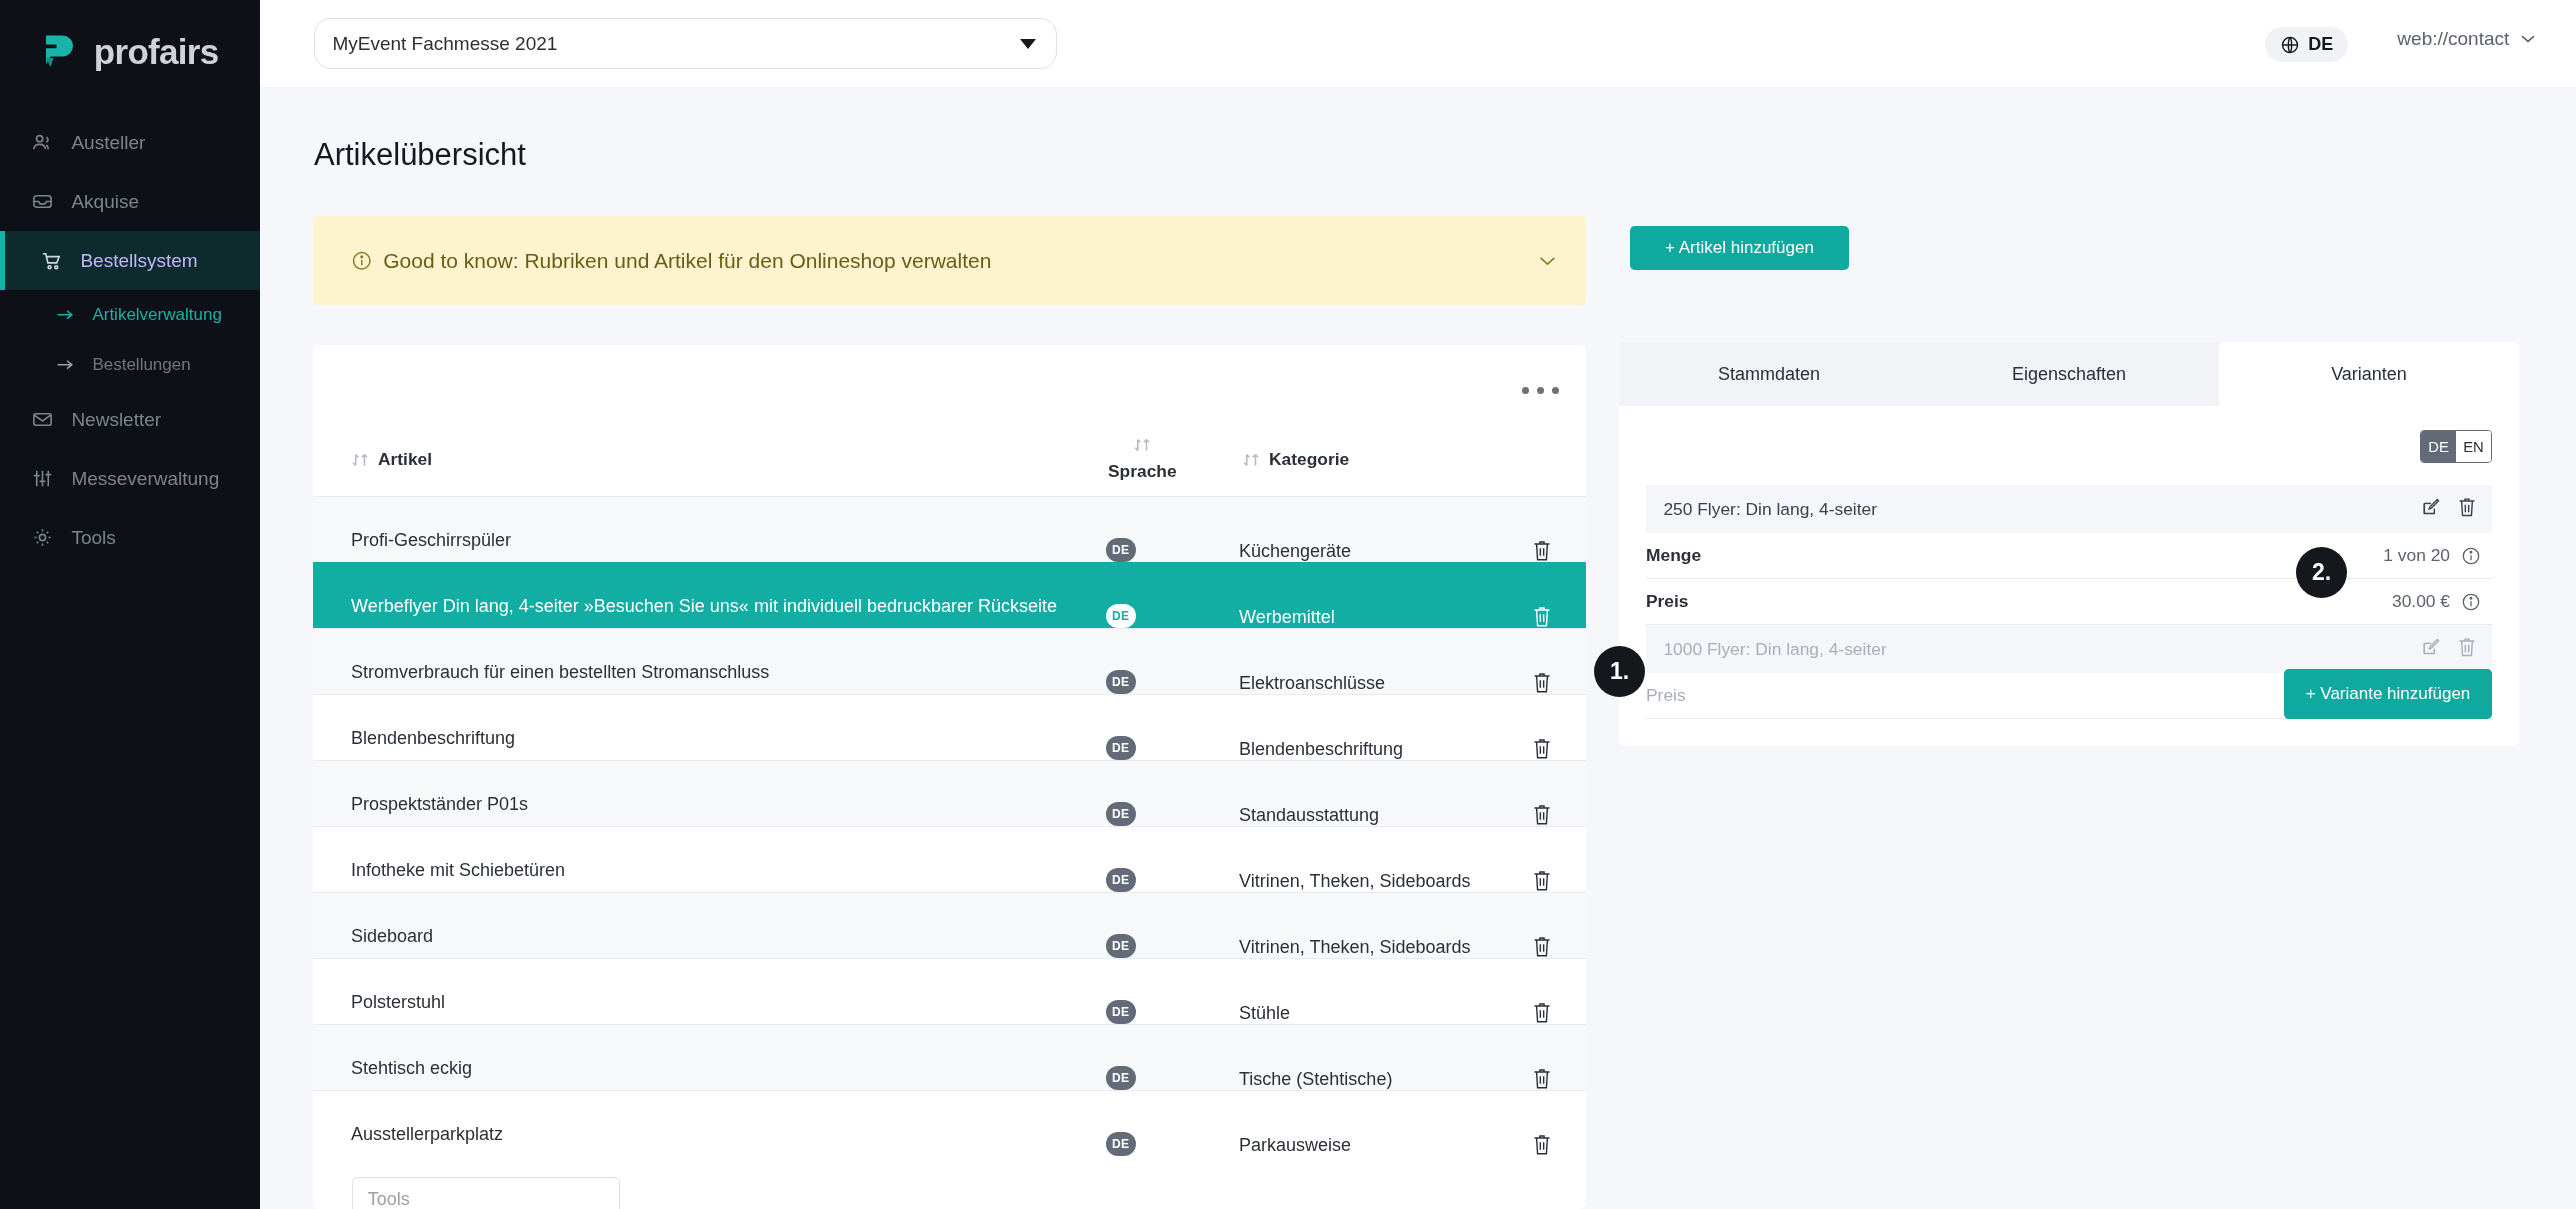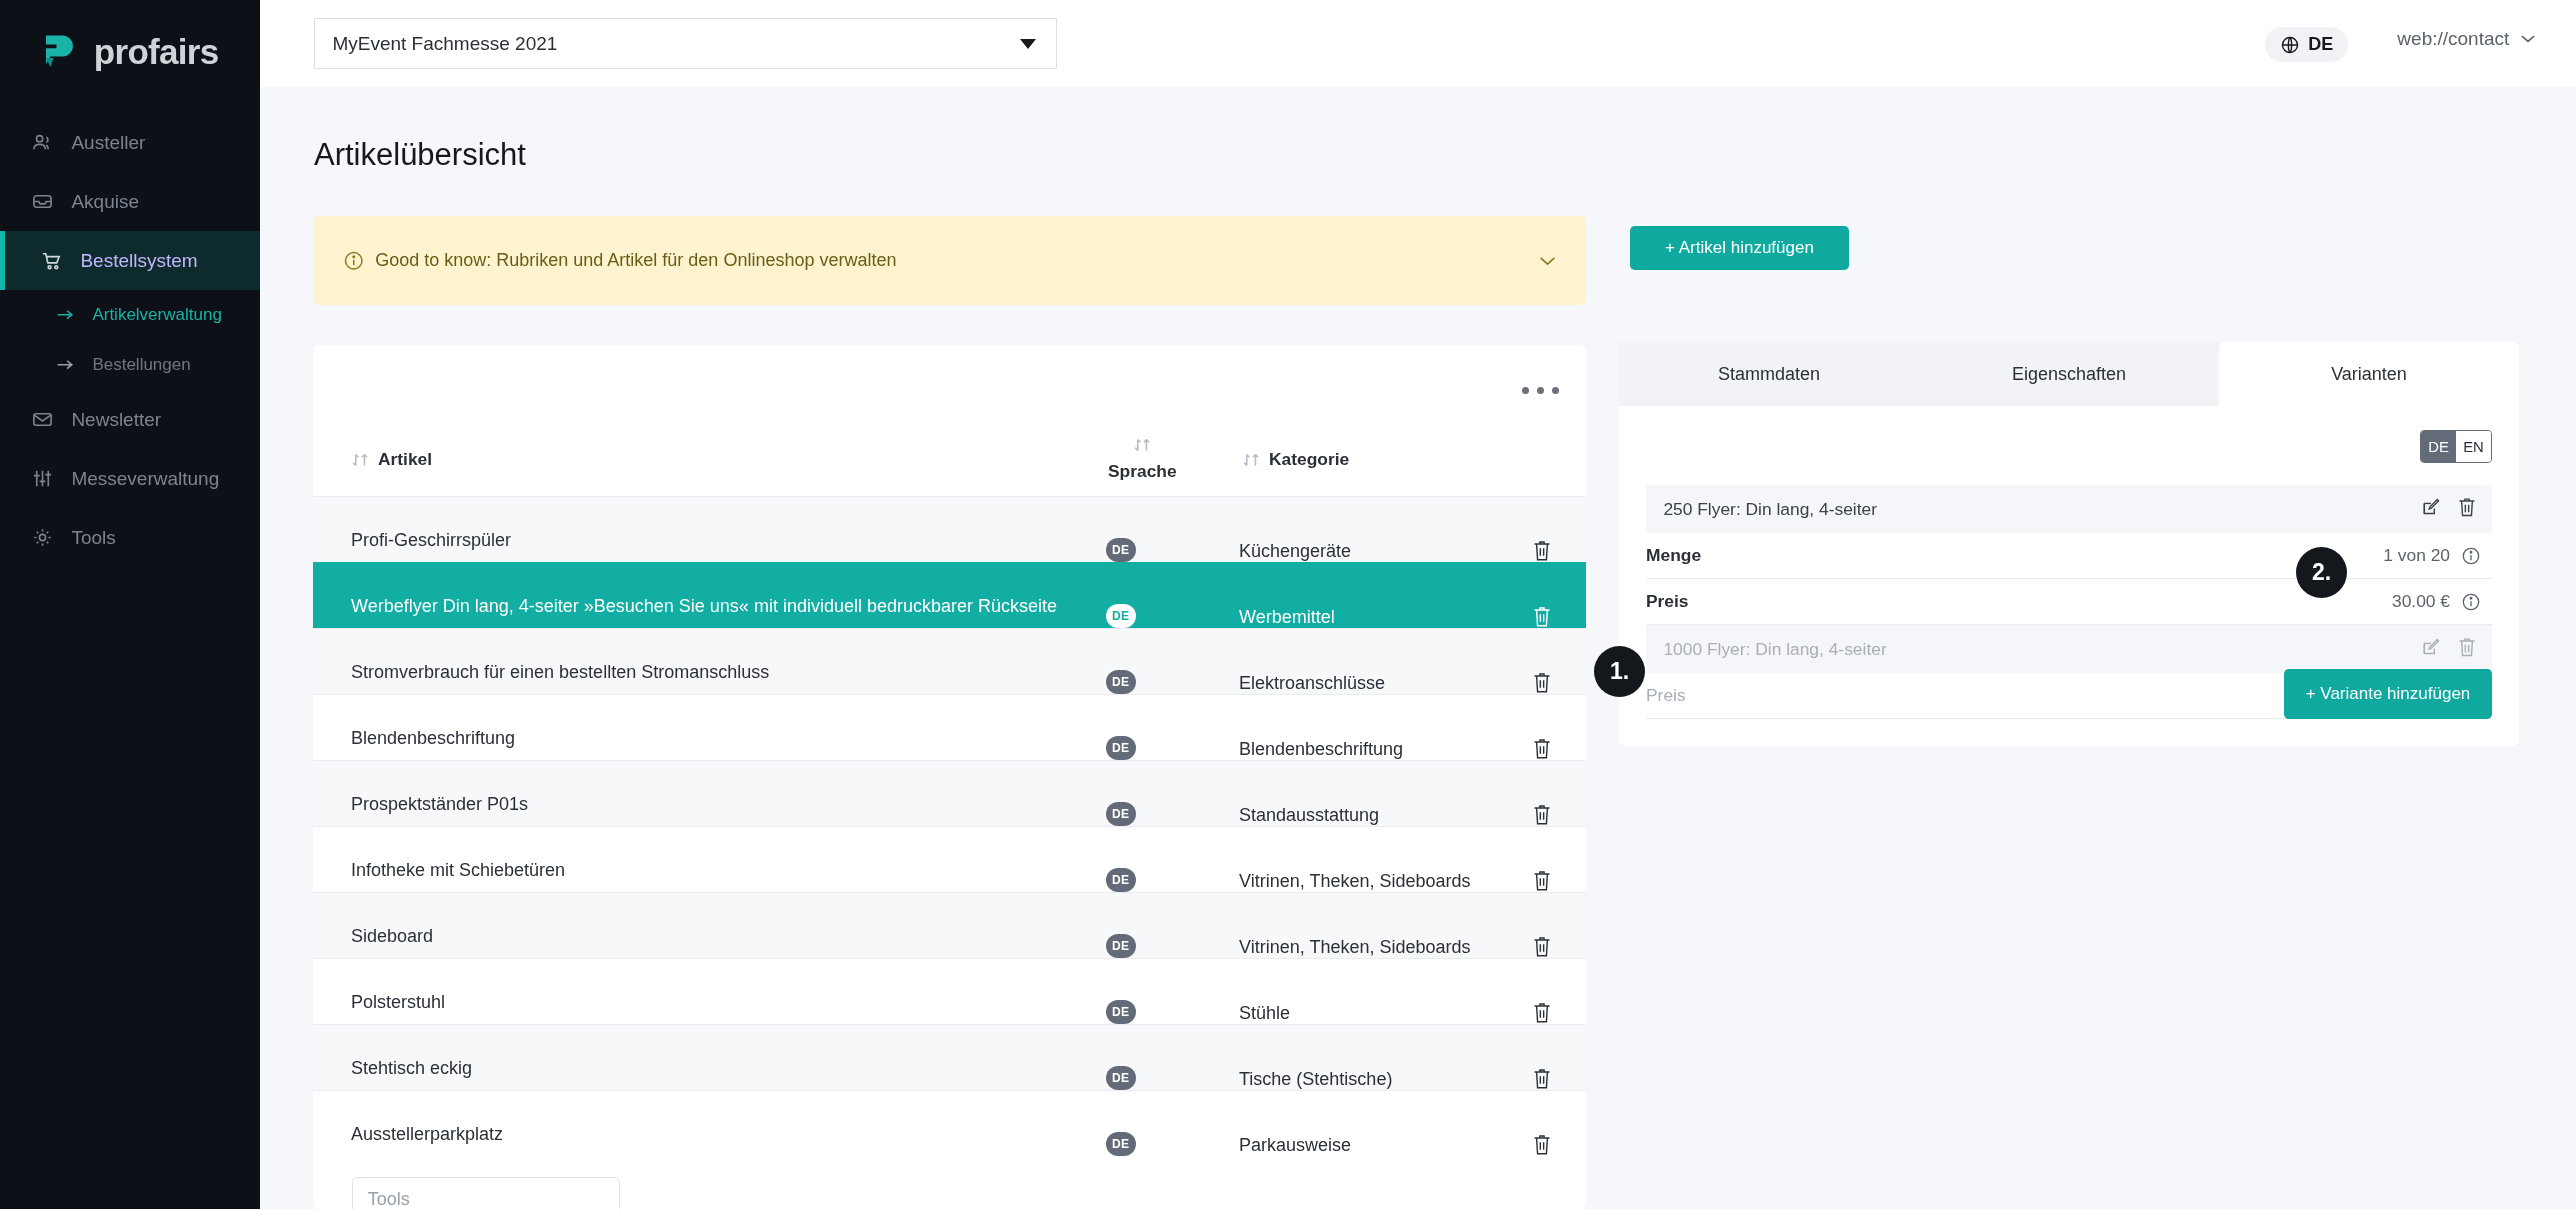--- a/index.html
+++ b/index.html
@@ -48,21 +48,21 @@
   .sub-arrow { width: 19px; height: 13.4px; flex: none; }
 
   
   #topbar {
     position: absolute; left: 260px; top: 0;
     width: 2316px; height: 87px; background: #ffffff;
   }
   #event-select {
     position: absolute; left: 54px; top: 18px;
     width: 743px; height: 51px;
-    border: 0.7px solid #dcdfe5; border-radius: 0;
+    border: 0.7px solid #dcdfe5; border-radius: 17px;
     background: #fff; display: flex; align-items: center;
     padding: 0 17.4px; font-size: 19px; color: #2b3038;
   }
   #event-select .caret {
     position: absolute; right: 20px; top: 50%; transform: translateY(-50%);
     width: 0; height: 0;
     border-left: 8.7px solid transparent; border-right: 8.7px solid transparent;
     border-top: 10px solid #16181d;
   }
   #lang-pill {
@@ -94,21 +94,21 @@
   }
 
   
   #banner {
     position: absolute; left: 313px; top: 216px;
     width: 1273px; height: 89px;
     background: #fdf3cf; border-radius: 5.4px;
   }
   #banner .row {
     display: flex; align-items: center; height: 100%;
-    padding: 0 30px; font-size: 18px; color: #6b5c16;
+    padding: 0 38px; font-size: 21px; color: #6b5c16;
   }
   #banner .i-ico { width: 21.5px; height: 21.5px; margin-right: 10.7px; flex:none; }
   #banner .chev {
     position: absolute; right: 29.5px; top: 50%; transform: translateY(-50%);
     width: 19px; height: 10.7px;
   }
 
   
   #table-card {
     position: absolute; left: 313px; top: 345px;

